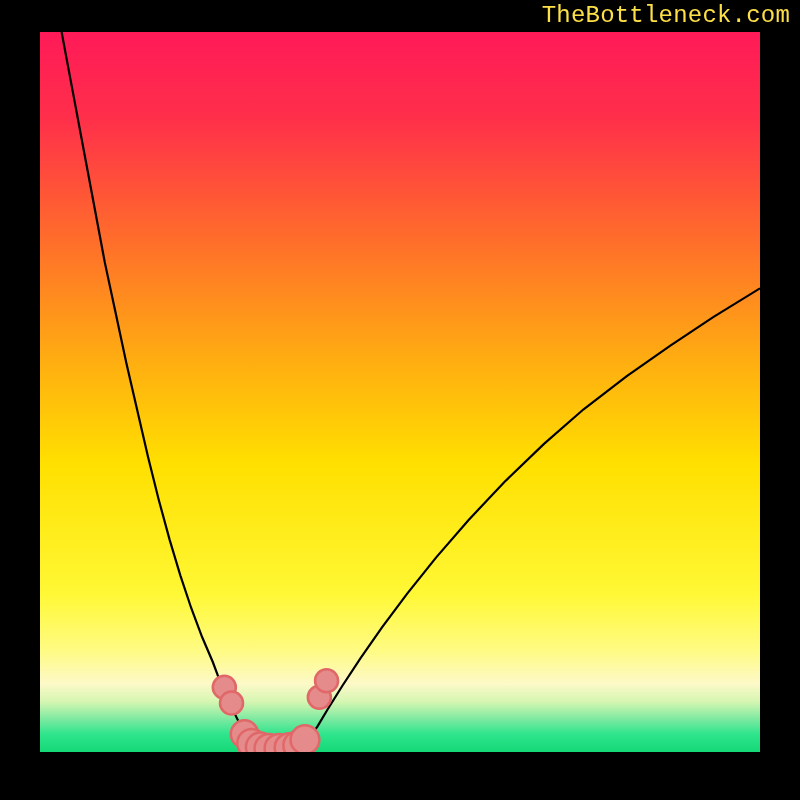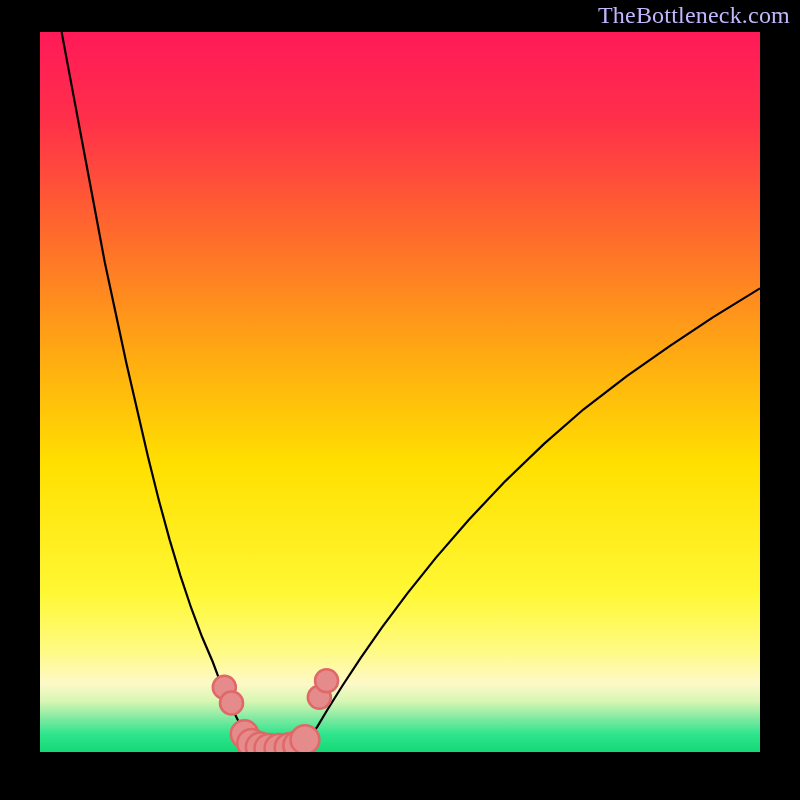--- a/index.html
+++ b/index.html
@@ -15,24 +15,24 @@
     left: 0;
     top: 0;
     width: 800px;
     height: 800px;
     background: #000;
   }
   .watermark {
     position: absolute;
     top: 2px;
     right: 10px;
-    font-family: Liberation Serif, serif;
+    font-family: Liberation Mono, monospace;
     font-size: 24px;
     font-weight: 500;
-    color: #c4b5fd;
+    color: #fde047;
     letter-spacing: 0.2px;
   }
   svg.plot {
     position: absolute;
     left: 40px;
     top: 32px;
     width: 720px;
     height: 720px;
     display: block;
   }

